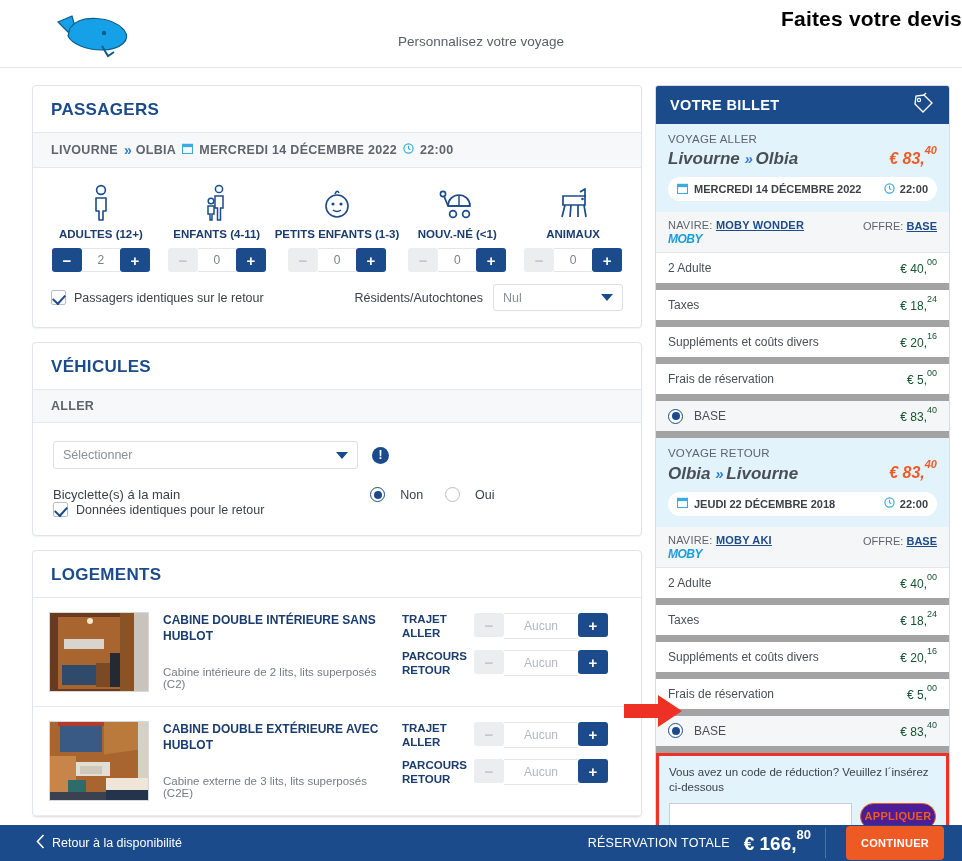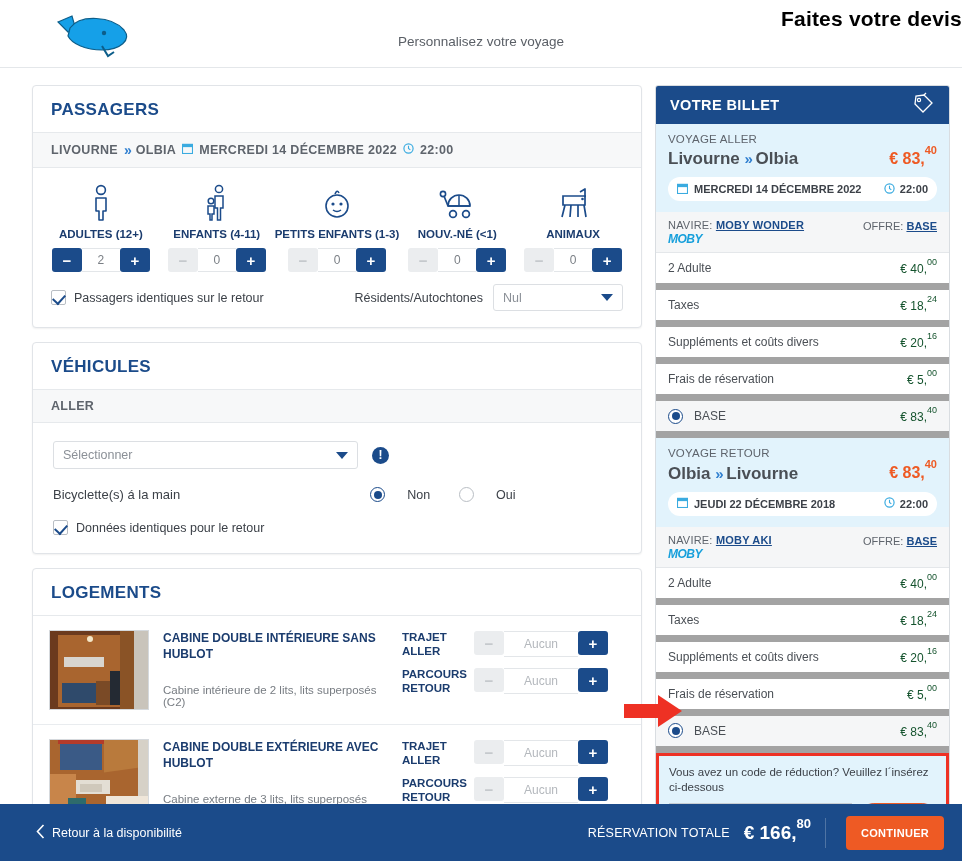--- a/index.html
+++ b/index.html
@@ -113,26 +113,26 @@
   #veh-body { padding: 18px 18px 18px 20px; }
   #veh-row1 { display:flex; align-items:center; }
   #veh-select { width: 305px; height: 28px; }
   #warn-ico {
     width:17px; height:17px; border-radius:50%; background:#1b4b8a; color:#fff;
     font-size:12px; font-weight:bold; display:flex; align-items:center; justify-content:center;
     margin-left:14px; cursor:pointer; line-height:1;
   }
   #veh-row2 { display:flex; align-items:center; margin-top:18px; }
   #bike-lbl { font-size:13px; color:#3c4148; }
-  .radios { margin-left: 190px; display:flex; align-items:center; gap:19px;}
+  .radios { margin-left: 190px; display:flex; align-items:center; gap:12px;}
   .rad { width:15px;height:15px;border-radius:50%;border:1px solid #b9bec4;background:#fff;position:relative;cursor:pointer;}
   .rad.on { border-color:#1b4b8a;}
   .rad.on:after{content:"";position:absolute;left:2.5px;top:2.5px;width:8px;height:8px;border-radius:50%;background:#1b4b8a;}
   .rad-lbl{font-size:12.5px;color:#3c4148;margin:0 10px 0 3px;}
-  #veh-row3 { display:flex; align-items:center; margin-top:18px; }
+  #veh-row3 { display:flex; align-items:center; }
 
   
   .lg-row { display:flex; padding: 14px 14px 14px 16px; border-bottom:1px solid #e9ecef; align-items:flex-start;}
   .lg-thumb { width:100px;height:80px;border:1px solid #d5d9dd;flex:none;overflow:hidden;position:relative;}
   .lg-info { flex:1; padding: 0 10px 0 14px; min-width:0;}
   .lg-name { font-size:12px; font-weight:bold; color:#1b3c6e; line-height:1.35; }
   .lg-desc { font-size:11.5px; color:#777c82; margin-top:22px; }
   .lg-ctrls { width: 225px; flex:none; }
   .lg-cell { display:flex; align-items:center; margin-bottom:8px; }
   .lg-cell:last-child { margin-bottom:0; }
@@ -147,21 +147,21 @@
   
   #ticket { border:1px solid #d9dde1; border-radius:3px; background:#fff; overflow:hidden; }
   #tk-head {
     background:#1b4b8a; color:#fff; height:38px; display:flex; align-items:center;
     padding: 0 14px;
   }
   #tk-head-title { font-size:14.5px; font-weight:bold; letter-spacing:.4px; }
   #tag-ico { margin-left:auto; }
   .tk-voy { background:#e2f3fc; padding: 9px 12px 11px; }
   .tk-voy-lbl { font-size:11.5px; color:#5e646c; letter-spacing:.2px; }
-  .tk-voy-main { display:flex; align-items:baseline; margin-top:3px; }
+  .tk-voy-main { display:flex; align-items:baseline; margin-top:3px;font-style:italic; }
   .tk-route { font-size:17px; font-weight:bold; color:#4a4f55; }
   .tk-route .chev2 { font-size:15px; }
   .tk-price { margin-left:auto; font-size:16px; font-weight:bold; color:#ee5a24; }
   .tk-price sup { font-size:11px; top:-.35em; position:relative;}
   .tk-datebar {
     background:#fff; border-radius:13px; margin-top:8px; height:24px;
     display:flex; align-items:center; padding:0 9px;
     font-size:11px; font-weight:bold; color:#3c4148;
   }
   .tk-time { margin-left:auto; display:flex; align-items:center; gap:5px;}
@@ -198,21 +198,21 @@
   }
   #tk-total {
     background:#1b4b8a; color:#fff; height:38px; display:flex; align-items:center; padding:0 14px;
   }
   #tk-total-lbl { font-size:14px; font-weight:bold; letter-spacing:.4px;}
   #tk-total-amt { margin-left:auto; font-size:19px; font-weight:bold;}
   #tk-total-amt sup { font-size:13px; position:relative; top:-.32em;}
 
   
   #footer {
-    position:absolute; left:0; bottom:0; width:962px; height:57px;
+    position:absolute; left:0; bottom:0; width:962px; height:36px;
     background:#1b4b8a; display:flex; align-items:center; padding:0 18px 0 36px;
     color:#fff;
   }
   #back-link { display:flex; align-items:center; gap:7px; font-size:12.5px; cursor:pointer; }
   #foot-right { margin-left:auto; display:flex; align-items:center; gap:14px;}
   #foot-total-lbl { font-size:12.5px; letter-spacing:.2px;}
   #foot-total-amt { font-size:19px; font-weight:bold;}
   #foot-total-amt sup{ font-size:13px; position:relative; top:-.32em;}
   #continue-btn {
     background:#ee5a24; border-radius:4px; width:98px; height:34px;

